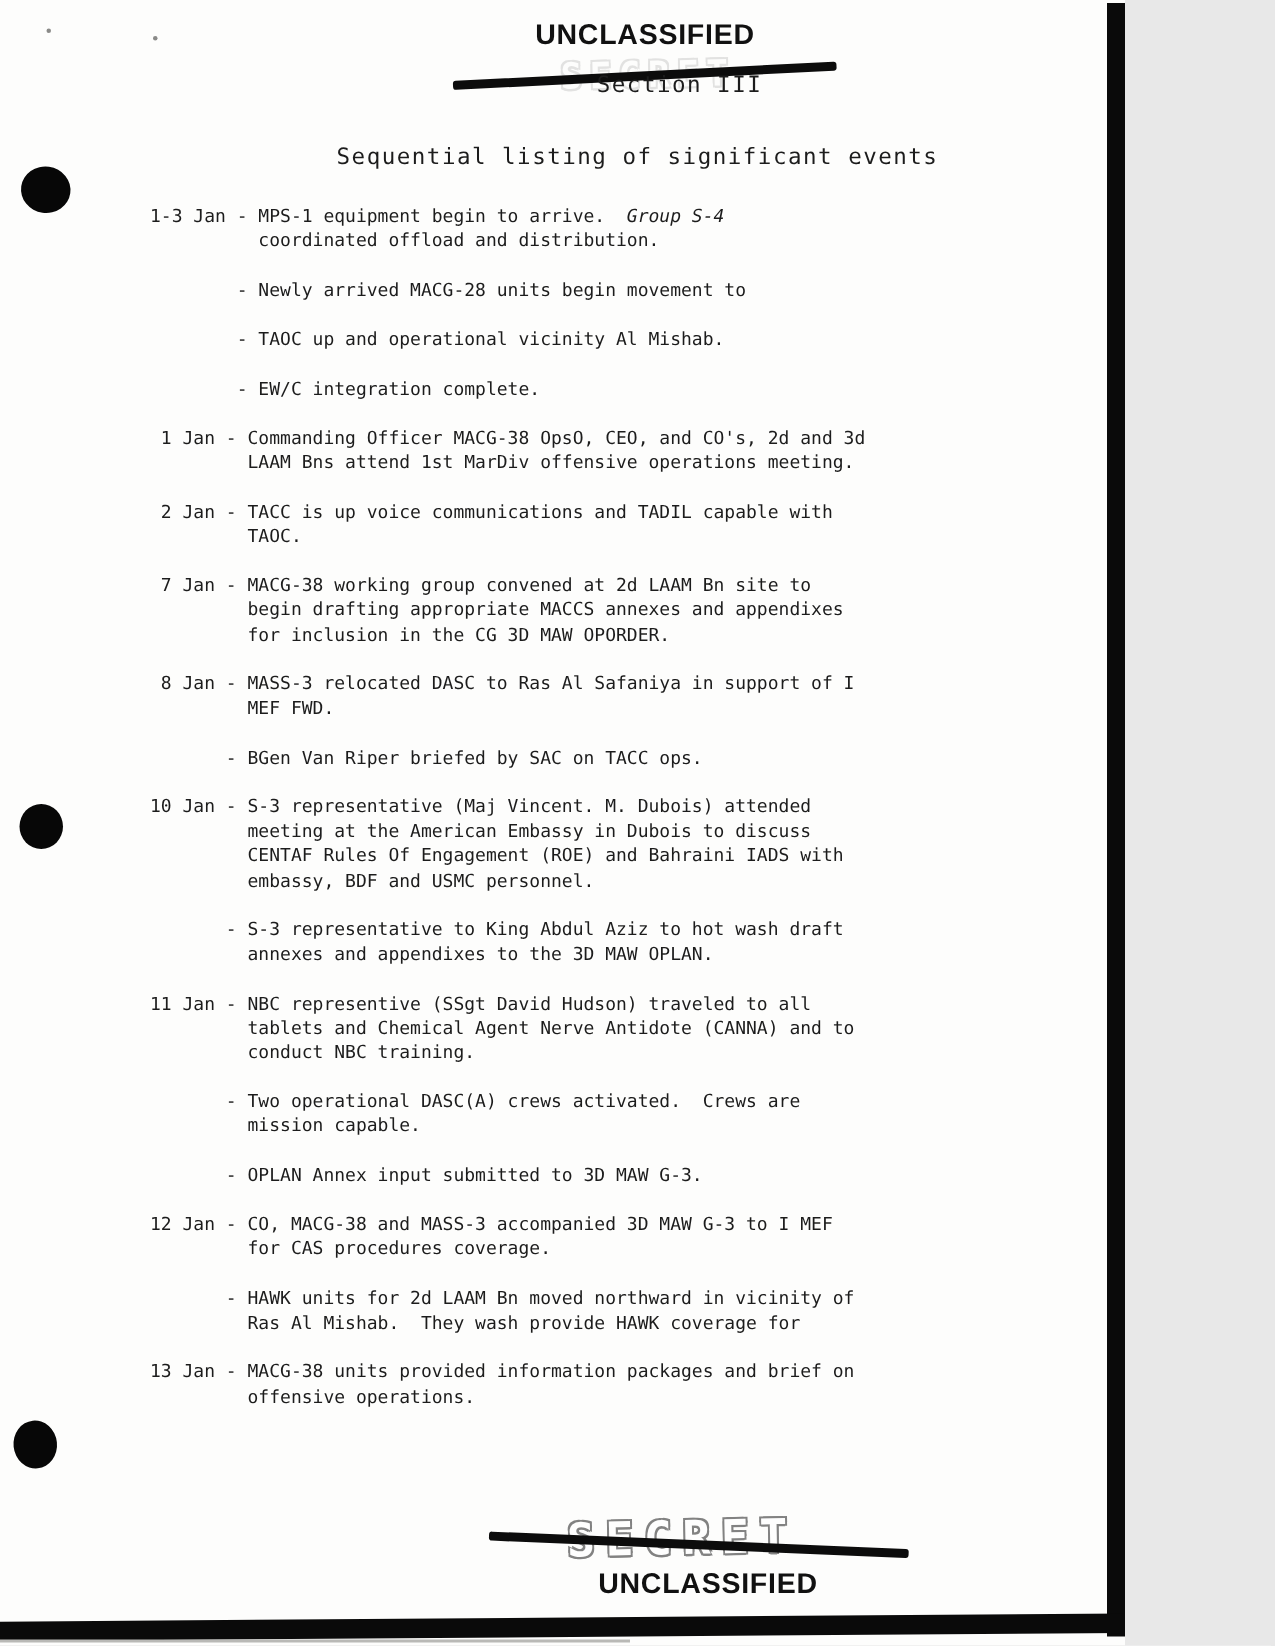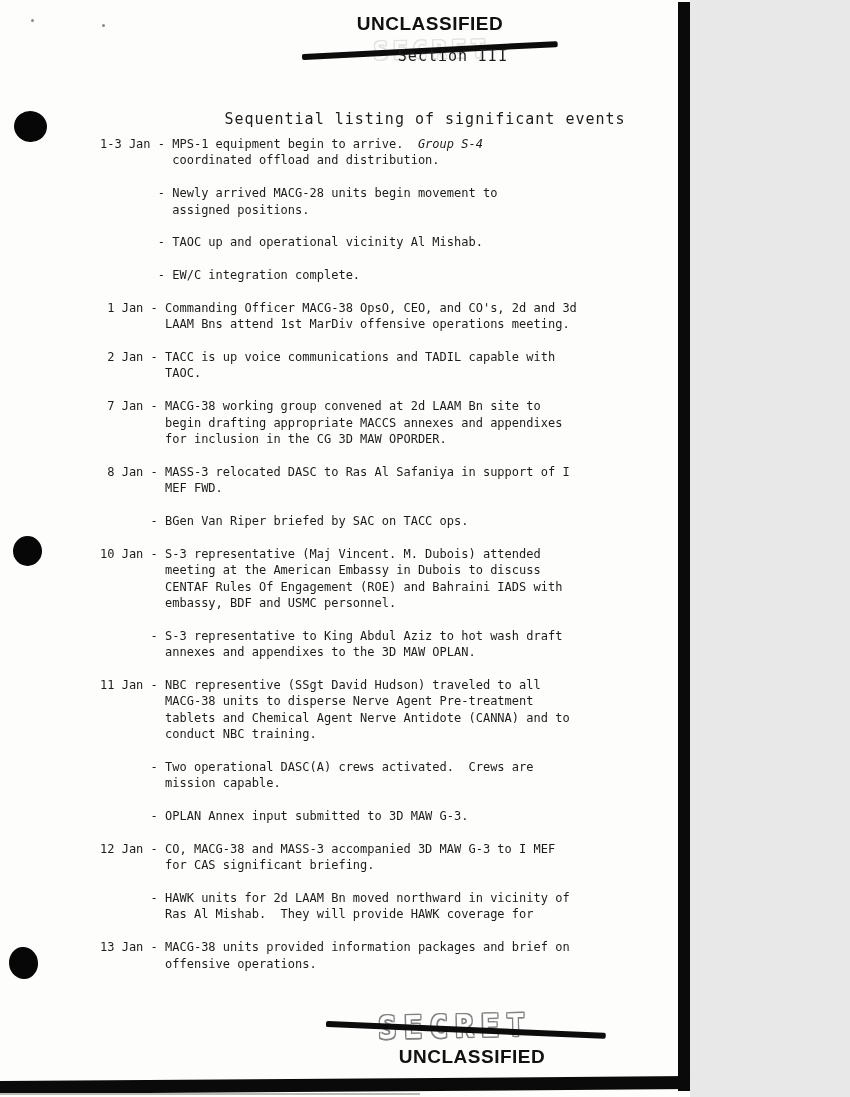--- a/index.html
+++ b/index.html
@@ -1,17 +1,17 @@
 <!DOCTYPE html>
 <html><head>
 <meta charset="utf-8">
 <style>
   html,body{margin:0;padding:0;background:#e8e8e8;}
   .sheet{
-    position:relative;width:690px;height:1097px;background:#fdfdfc;
+    position:relative;width:750px;height:1097px;background:#fdfdfc;
     overflow:hidden;font-family:"DejaVu Sans Mono",monospace;color:#1c1c1c;
   }
   
   .stamp{
     position:absolute;font-family:"Liberation Sans",sans-serif;font-weight:bold;
     font-size:19px;color:#111;letter-spacing:0.5px;white-space:nowrap;
     transform:translateX(-50%);
   }
   .stamp.top{left:430px;top:13px;}
   .stamp.bottom{left:472px;top:1046px;}
@@ -26,21 +26,21 @@
   }
   .ghost.topghost{left:432px;top:36px;font-size:24px;letter-spacing:5px;opacity:.16;}
   .ghost.bottomghost{left:455px;top:1008px;font-size:31px;letter-spacing:7px;opacity:.75;}
   
   .strike{position:absolute;background:#0c0c0c;border-radius:2px;transform-origin:left center;}
   .strike.topline{left:302px;top:54px;width:256px;height:6px;transform:rotate(-2.9deg);}
   .strike.bottomline{left:326px;top:1021px;width:280px;height:6px;transform:rotate(2.4deg);}
   
   .heading{position:absolute;left:0;width:850px;text-align:center;font-size:15px;letter-spacing:1px;}
   .heading.section{top:47px;padding-left:28px;}
-  .heading.subtitle{top:110px;}
+  .heading.subtitle{top:95px;}
   
   .body-lines{position:absolute;left:100px;top:136px;font-size:12px;line-height:16.4px;}
   .body-lines .line{white-space:pre;height:16.4px;}
   .body-lines .it{font-style:italic;}
   
   .hole{position:absolute;background:#070707;border-radius:50%;}
   .hole.h1{left:14px;top:111px;width:33px;height:31px;transform:rotate(8deg);}
   .hole.h2{left:13px;top:536px;width:29px;height:30px;}
   .hole.h3{left:9px;top:947px;width:29px;height:32px;transform:rotate(-6deg);}
   .edgebar-right{position:absolute;right:0;top:2px;width:12px;height:1089px;background:#0a0a0a;}
@@ -65,21 +65,20 @@
   <div class="strike topline"></div>
 
   <div class="heading section">Section III</div>
   <div class="heading subtitle">Sequential listing of significant events</div>
 
   <div class="body-lines">
       <div class="line"><span>1-3 Jan - MPS-1 equipment begin to arrive.  </span><span class="it">Group S-4</span></div>
       <div class="line">          coordinated offload and distribution.</div>
       <div class="line">&nbsp;</div>
       <div class="line">        - Newly arrived MACG-28 units begin movement to</div>
-      <div class="line">          assigned positions.</div>
       <div class="line">&nbsp;</div>
       <div class="line">        - TAOC up and operational vicinity Al Mishab.</div>
       <div class="line">&nbsp;</div>
       <div class="line">        - EW/C integration complete.</div>
       <div class="line">&nbsp;</div>
       <div class="line"> 1 Jan - Commanding Officer MACG-38 OpsO, CEO, and CO's, 2d and 3d</div>
       <div class="line">         LAAM Bns attend 1st MarDiv offensive operations meeting.</div>
       <div class="line">&nbsp;</div>
       <div class="line"> 2 Jan - TACC is up voice communications and TADIL capable with</div>
       <div class="line">         TAOC.</div>
@@ -95,34 +94,33 @@
       <div class="line">&nbsp;</div>
       <div class="line">10 Jan - S-3 representative (Maj Vincent. M. Dubois) attended</div>
       <div class="line">         meeting at the American Embassy in Dubois to discuss</div>
       <div class="line">         CENTAF Rules Of Engagement (ROE) and Bahraini IADS with</div>
       <div class="line">         embassy, BDF and USMC personnel.</div>
       <div class="line">&nbsp;</div>
       <div class="line">       - S-3 representative to King Abdul Aziz to hot wash draft</div>
       <div class="line">         annexes and appendixes to the 3D MAW OPLAN.</div>
       <div class="line">&nbsp;</div>
       <div class="line">11 Jan - NBC representive (SSgt David Hudson) traveled to all</div>
-      <div class="line">         MACG-38 units to disperse Nerve Agent Pre-treatment</div>
       <div class="line">         tablets and Chemical Agent Nerve Antidote (CANNA) and to</div>
       <div class="line">         conduct NBC training.</div>
       <div class="line">&nbsp;</div>
       <div class="line">       - Two operational DASC(A) crews activated.  Crews are</div>
       <div class="line">         mission capable.</div>
       <div class="line">&nbsp;</div>
       <div class="line">       - OPLAN Annex input submitted to 3D MAW G-3.</div>
       <div class="line">&nbsp;</div>
       <div class="line">12 Jan - CO, MACG-38 and MASS-3 accompanied 3D MAW G-3 to I MEF</div>
-      <div class="line">         for CAS significant briefing.</div>
+      <div class="line">         for CAS procedures coverage.</div>
       <div class="line">&nbsp;</div>
       <div class="line">       - HAWK units for 2d LAAM Bn moved northward in vicinity of</div>
-      <div class="line">         Ras Al Mishab.  They will provide HAWK coverage for</div>
+      <div class="line">         Ras Al Mishab.  They wash provide HAWK coverage for</div>
       <div class="line">&nbsp;</div>
       <div class="line">13 Jan - MACG-38 units provided information packages and brief on</div>
       <div class="line">         offensive operations.</div>
     </div>
 
   <div class="margin-mark"></div>
 
   <div class="hole h1"></div>
   <div class="hole h2"></div>
   <div class="hole h3"></div>

